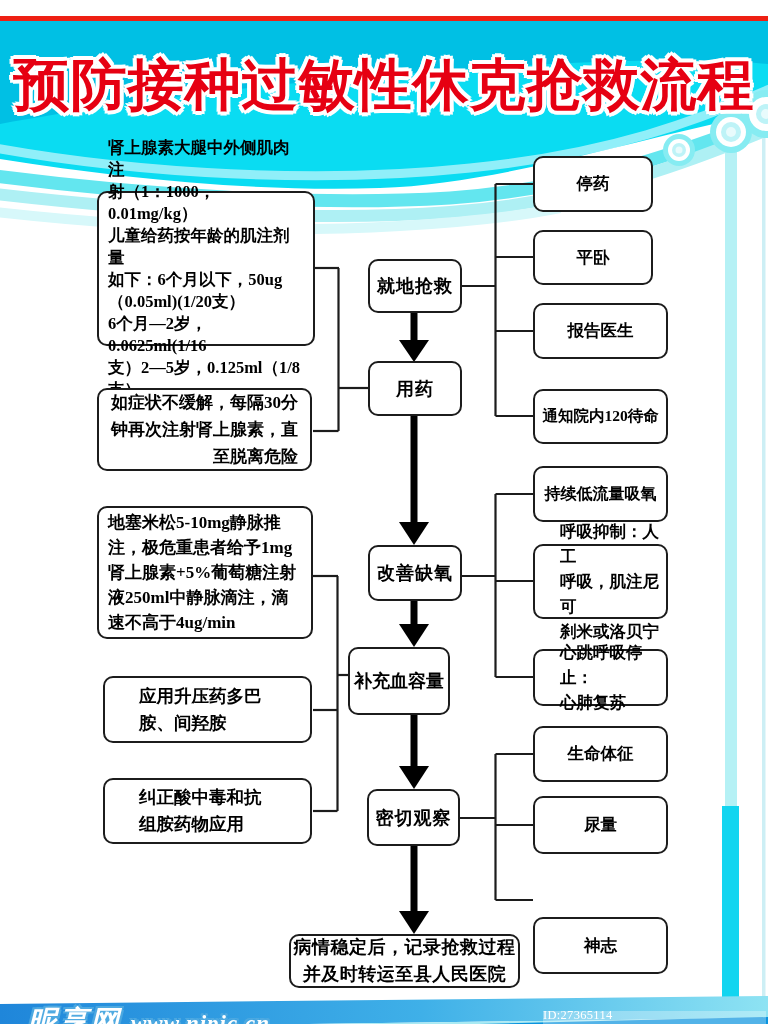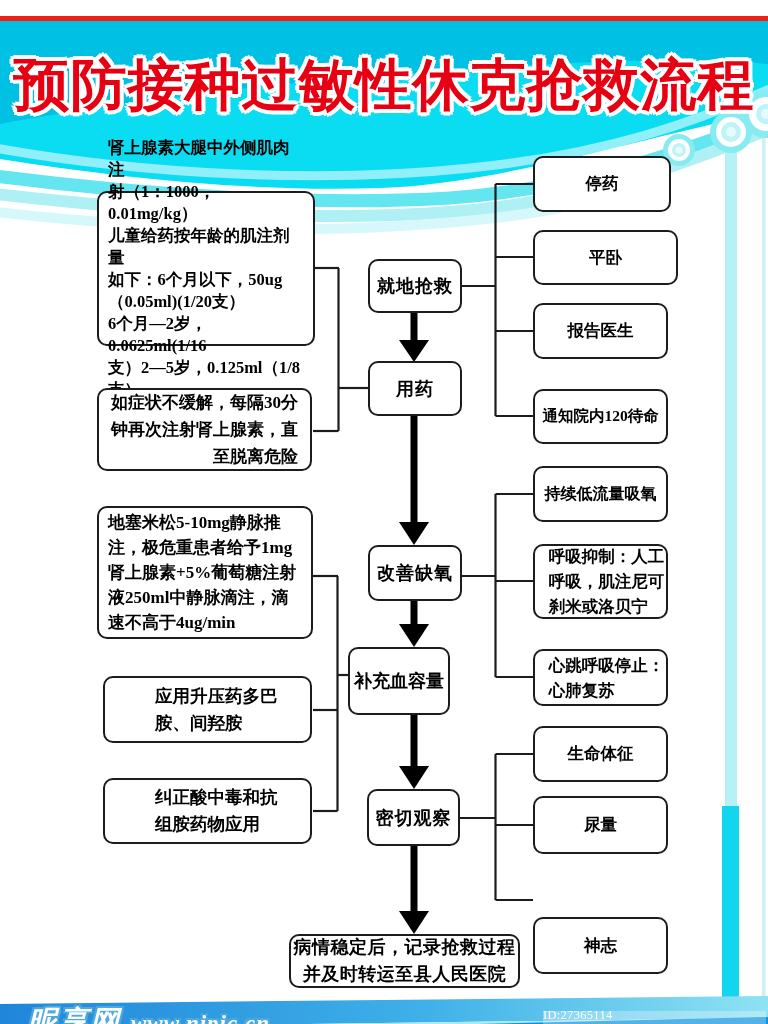--- a/index.html
+++ b/index.html
@@ -23,23 +23,23 @@
   .box {
     position:absolute; box-sizing:border-box; z-index:2;
     background:#ffffff; border:2.2px solid #1c1c1c; border-radius:10px;
     display:flex; align-items:center; justify-content:center;
     color:#000;
   }
   .box .txt { white-space:pre-line; }
   .c-node { font-size:18px; font-weight:bold; letter-spacing:1px; }
   .l-note { font-size:16.5px; font-weight:bold; justify-content:flex-start; padding:4px 9px; line-height:22px; }
   .l-center { justify-content:center; text-align:right; }
-  .l-indent { padding-left:50px; }
+  .l-indent { padding-left:34px; }
   .r-node { font-size:16.5px; font-weight:bold; }
-  .r-left { justify-content:center; padding-left:12px; }
+  .r-left { justify-content:center; padding-left:25px; }
   .final-node { font-size:18px; font-weight:bold; line-height:27px; text-align:center; letter-spacing:0.5px; }
   .footer-svg { position:absolute; left:0; top:978px; z-index:2; }
   .brand-wrap {
     position:absolute; left:28px; top:986px; z-index:3; display:flex; align-items:baseline; gap:10px;
     color:#fff; font-style:italic; font-weight:bold;
     text-shadow: -2px -2px 0 rgba(80,170,225,.85), 2px -2px 0 rgba(80,170,225,.85),
                  -2px 2px 0 rgba(80,170,225,.85), 2px 2px 0 rgba(80,170,225,.85);
   }
   .brand-name { font-size:29px; letter-spacing:2px; }
   .brand-site { font-size:23px; letter-spacing:1px; }
@@ -181,24 +181,24 @@
     <span class="txt">补充血容量</span>
   </div>
   <div class="box final-node" style="left:289px;top:918px;width:231px;height:54px;">
     <span class="txt">病情稳定后，记录抢救过程
 并及时转运至县人民医院</span>
   </div>
   <div class="box c-node" style="left:367px;top:773px;width:93px;height:57px;">
     <span class="txt">密切观察</span>
   </div>
 
-  <div class="box r-node" style="left:533px;top:140px;width:138px;height:56px;">
+  <div class="box r-node" style="left:533px;top:140px;width:120px;height:56px;">
     <span class="txt">停药</span>
   </div>
-  <div class="box r-node" style="left:533px;top:214px;width:145px;height:55px;text-align:center;">
+  <div class="box r-node" style="left:533px;top:214px;width:120px;height:55px;text-align:center;">
     <span class="txt">平卧</span>
   </div>
   <div class="box r-node" style="left:533px;top:287px;width:135px;height:56px;">
     <span class="txt">报告医生</span>
   </div>
   <div class="box r-node" style="left:533px;top:373px;width:135px;height:55px;font-size:15.5px;">
     <span class="txt">通知院内120待命</span>
   </div>
   <div class="box r-node" style="left:533px;top:450px;width:135px;height:56px;font-size:16px;">
     <span class="txt">持续低流量吸氧</span>

